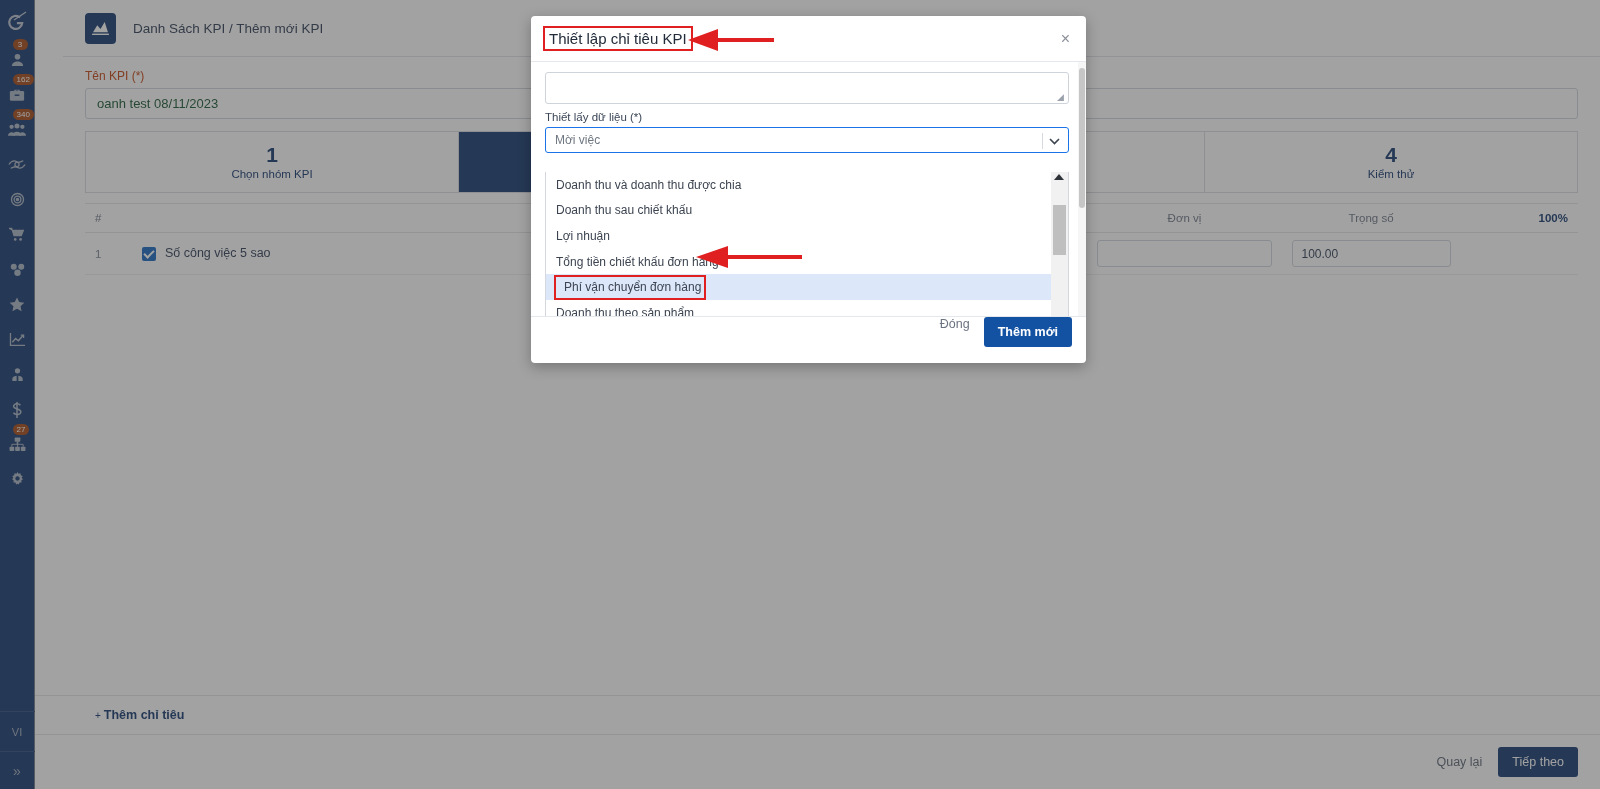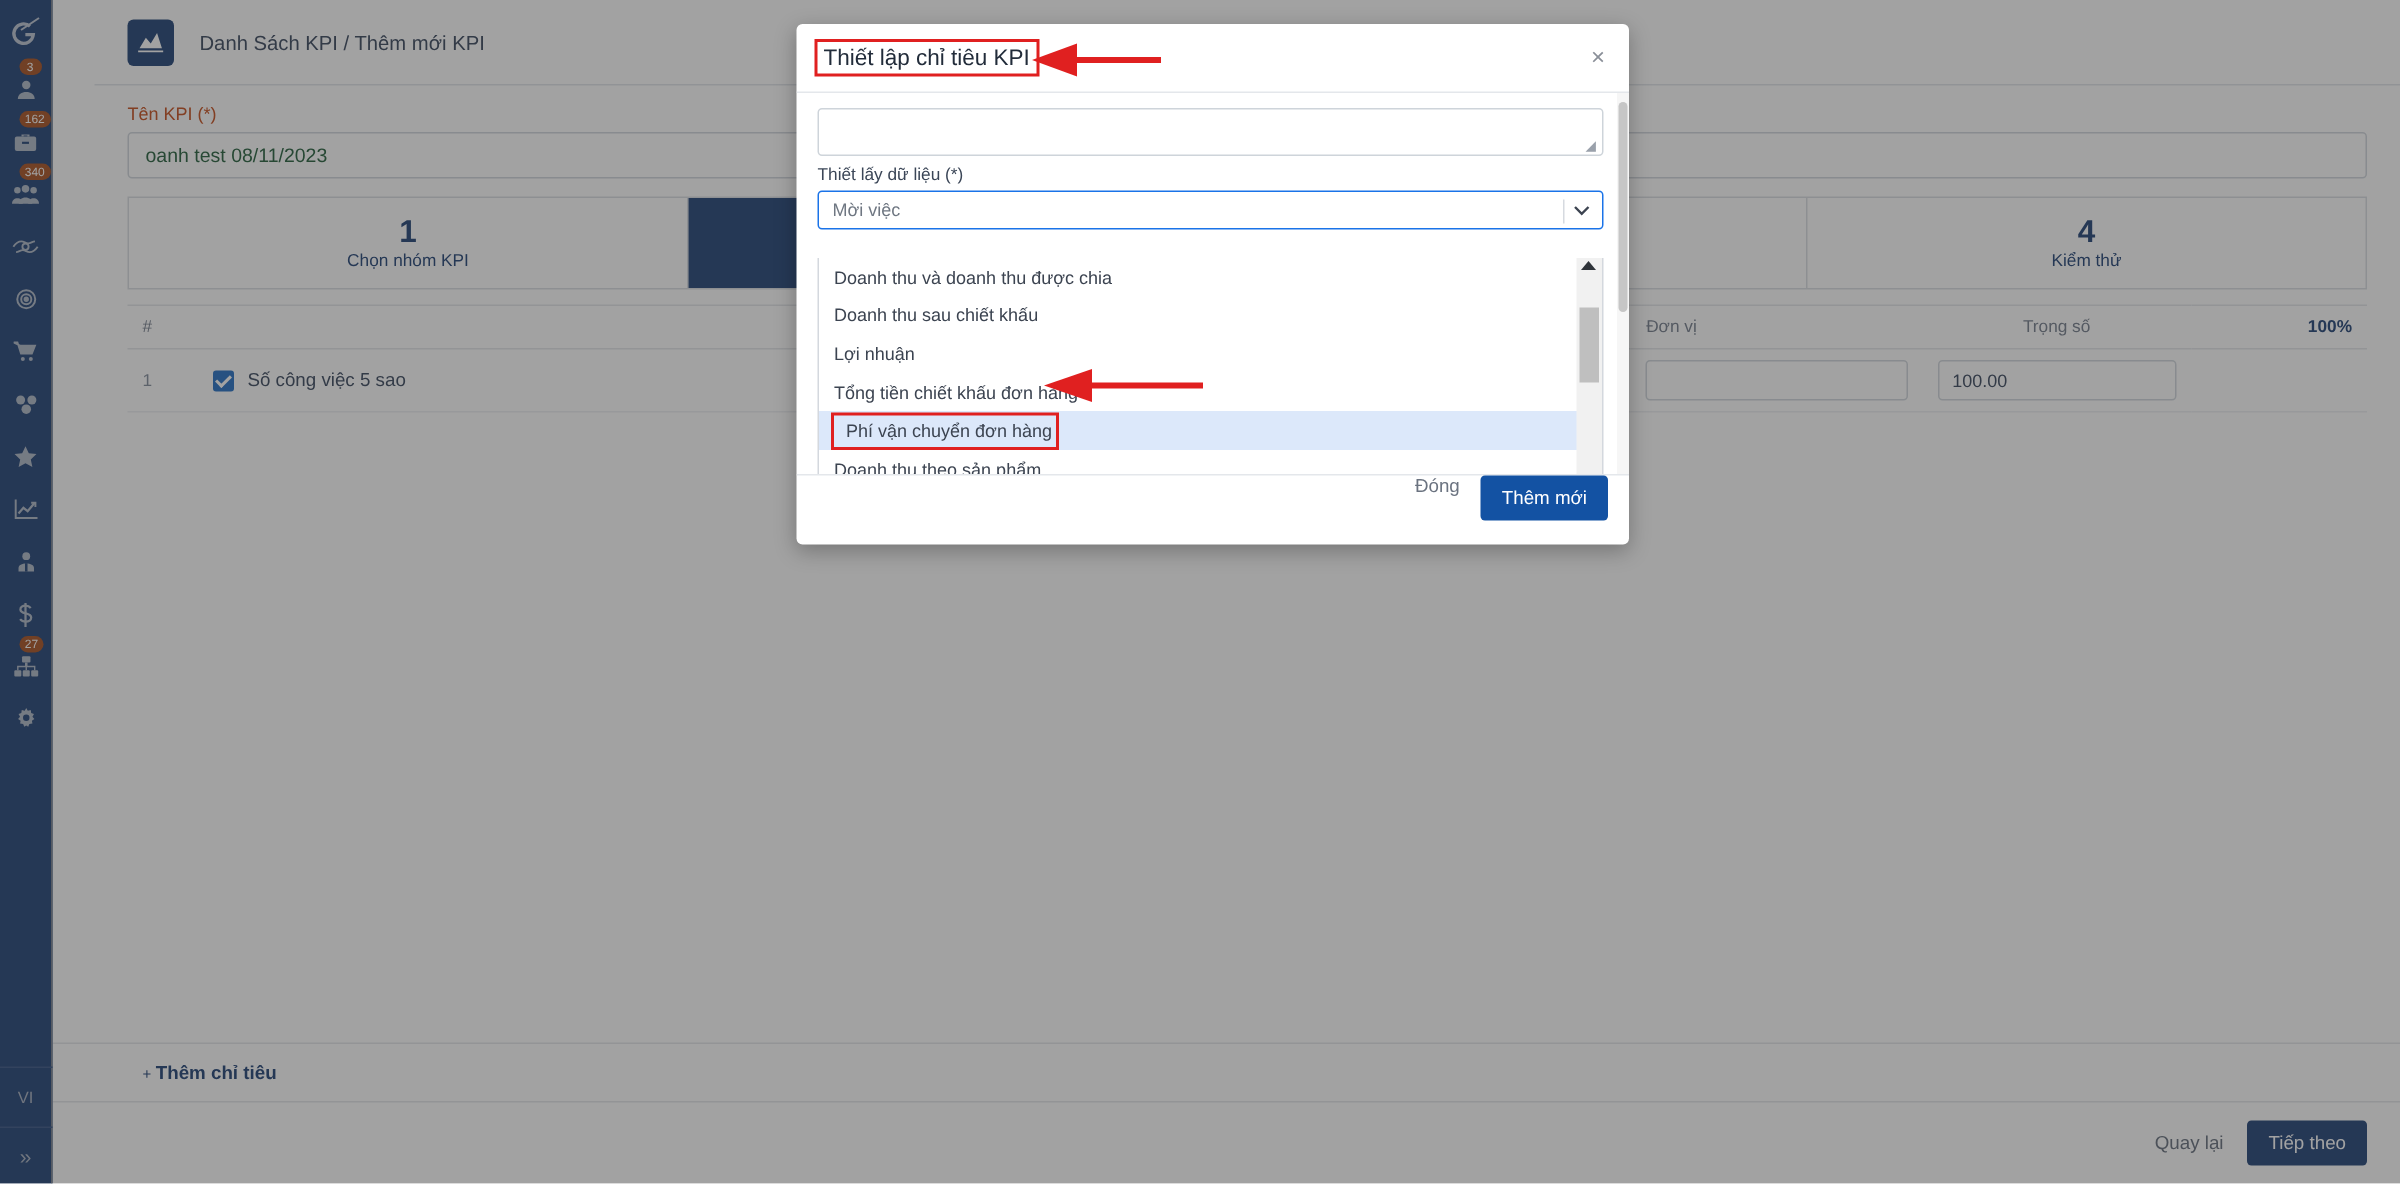--- a/index.html
+++ b/index.html
@@ -317,21 +317,21 @@
     height: 47px;
     border-top: 1px solid #e4e7eb;
     display: flex; align-items: flex-start; justify-content: flex-end;
     gap: 14px;
     padding-right: 14px;
   }
   .mf-link { font-size: 12.5px; color: #6b7380; cursor: pointer; }
   .mf-primary {
     background: #1352a3; color: #fff;
     border: none; border-radius: 3px;
-    font-size: 12.5px; font-weight: normal;
+    font-size: 12.5px; font-weight: bold;
     padding: 8px 14px;
     cursor: pointer;
     font-family: "Liberation Sans", sans-serif;
   }
 
   
   .anno { position: absolute; z-index: 30; pointer-events: none; }
 </style>
 </head>
 <body>
@@ -497,21 +497,21 @@
       </div>
     </div>
 
     <div class="table-wrap">
       <table class="tbl">
         <thead>
           <tr>
             <th class="num-col">#</th>
             <th style="width:48%"></th>
             <th style="width:16%"></th>
-            <th style="width:13%;text-align:left">Đơn vị</th>
+            <th style="width:13%;text-align:center">Đơn vị</th>
             <th style="width:12%;text-align:center">Trọng số</th>
             <th class="pct">100%</th>
           </tr>
         </thead>
         <tbody>
           <tr>
             <td class="num-col">1</td>
             <td>
               <span class="cb"></span><span>Số công việc 5 sao</span>
             </td>

